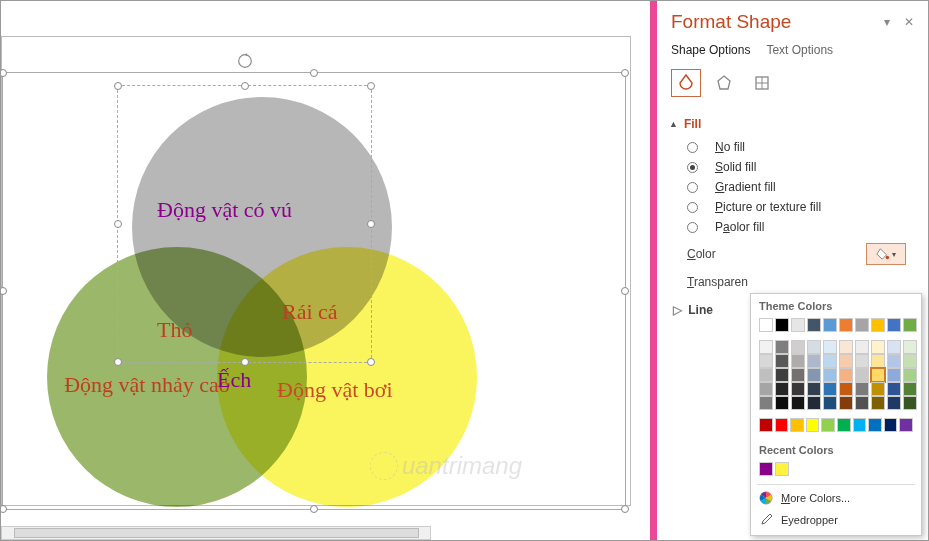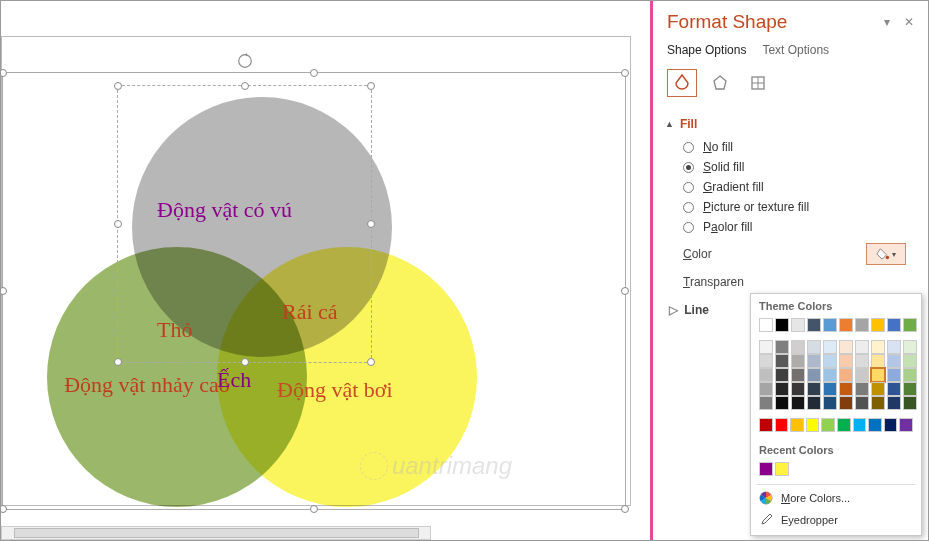--- a/index.html
+++ b/index.html
@@ -1,20 +1,20 @@
 <!DOCTYPE html>
 <html><head>
 <meta charset="utf-8">
 <style>
 * { box-sizing: border-box; margin: 0; padding: 0; }
 body { font-family: "Segoe UI", Tahoma, sans-serif; font-size: 12px; color: #333; background: #fff; width: 929px; height: 541px; overflow: hidden; border: 1px solid #999; position: relative; }
 
 .workspace { display: flex; height: 100%; }
 .canvas-area { flex: 1; background: #fff; position: relative; overflow: hidden; }
-.panel { width: 278px; background: #fff; border-left: 3px solid #ec4899; display: flex; flex-direction: column; position: relative; }
+.panel { width: 278px; background: #fff; border-left: 7px solid #ec4899; display: flex; flex-direction: column; position: relative; }
 
 .slide { position: absolute; left: 0; top: 35px; width: 630px; height: 470px; border: 1px solid #bbb; background: #fff; }
 .slide-scroll { position: absolute; left: 0; bottom: 0; width: 430px; height: 14px; background: #f0f0f0; border: 1px solid #ccc; }
 .slide-scroll-thumb { position: absolute; left: 12px; top: 1px; width: 405px; height: 10px; background: #ddd; border: 1px solid #bbb; }
 
 
 .circle { position: absolute; border-radius: 50%; mix-blend-mode: multiply; }
 .c-gray { width: 260px; height: 260px; left: 130px; top: 60px; background: #b3b3b3; opacity: 0.95; }
 .c-green { width: 260px; height: 260px; left: 45px; top: 210px; background: #8aab4e; opacity: 0.85; }
 .c-yellow { width: 260px; height: 260px; left: 215px; top: 210px; background: #f9f240; opacity: 0.85; }
@@ -46,42 +46,42 @@
 
 .panel-icons { display: flex; gap: 8px; padding: 4px 14px 10px 14px; }
 .picon { width: 30px; height: 28px; border: 1px solid transparent; display: flex; align-items: center; justify-content: center; cursor: pointer; }
 .picon.active { border: 1px solid #c76a3f; background: #fff; }
 .picon svg { width: 20px; height: 20px; }
 
 .section { padding: 4px 14px 2px 16px; }
 .sec-hdr { display: flex; align-items: center; gap: 6px; font-size: 12px; color: #c44820; font-weight: bold; cursor: pointer; margin: 6px 0 6px -4px; }
 .sec-hdr .tri { font-size: 9px; color: #555; }
 
-.radio-row { display: flex; align-items: center; gap: 9px; padding: 3px 0 3px 14px; font-size: 12px; color: #333; cursor: pointer; }
+.radio-row { display: flex; align-items: center; gap: 17px; padding: 3px 0 3px 14px; font-size: 12px; color: #333; cursor: pointer; }
 .radio { width: 11px; height: 11px; border: 1px solid #777; border-radius: 50%; display: inline-flex; align-items: center; justify-content: center; }
 .radio.checked::after { content: ""; width: 5px; height: 5px; border-radius: 50%; background: #444; }
 .ul { text-decoration: underline; }
 
 .prop-row { display: flex; align-items: center; justify-content: space-between; padding: 6px 8px 4px 14px; font-size: 12px; color: #444; }
 .color-btn { width: 40px; height: 22px; border: 1px solid #d08a5e; background: #fce6d9; display: flex; align-items: center; justify-content: center; gap: 2px; cursor: pointer; }
 .bucket { width: 14px; height: 14px; }
 
 .line-hdr { display: flex; align-items: center; gap: 6px; font-size: 12px; font-weight: bold; color: #444; padding: 10px 0 4px 0; cursor: pointer; }
 
 
 .popup { position: absolute; right: 6px; top: 292px; width: 172px; background: #fff; border: 1px solid #c9c9c9; box-shadow: 2px 2px 6px rgba(0,0,0,0.25); z-index: 50; padding-bottom: 4px; }
 .popup-title { font-size: 11px; font-weight: bold; color: #666; padding: 6px 8px 4px 8px; }
 .swatch-grid { display: grid; grid-template-columns: repeat(10, 14px); gap: 2px; padding: 2px 8px 6px 8px; }
 .swatch { width: 14px; height: 14px; border: 1px solid #ccc; cursor: pointer; }
 .swatch.sel { outline: 2px solid #d07b2c; outline-offset: -1px; }
 .swatch-row { display: flex; gap: 2px; padding: 2px 8px 6px 8px; }
 .popup-item { display: flex; align-items: center; gap: 8px; padding: 4px 8px; font-size: 11px; color: #333; cursor: pointer; }
 .popup-sep { height: 1px; background: #ddd; margin: 2px 6px; }
 
-.watermark { position: absolute; right: 138px; bottom: 60px; color: #bbb; font-size: 24px; font-style: italic; opacity: 0.4; display: flex; align-items: center; gap: 4px; }
+.watermark { position: absolute; right: 128px; bottom: 60px; color: #bbb; font-size: 24px; font-style: italic; opacity: 0.4; display: flex; align-items: center; gap: 4px; }
 .watermark .bulb { width: 28px; height: 28px; border: 1px dashed #bbb; border-radius: 50%; }
 </style>
 </head>
 <body>
 
 <div class="workspace">
 
   <div class="canvas-area">
     <div class="slide">
 

